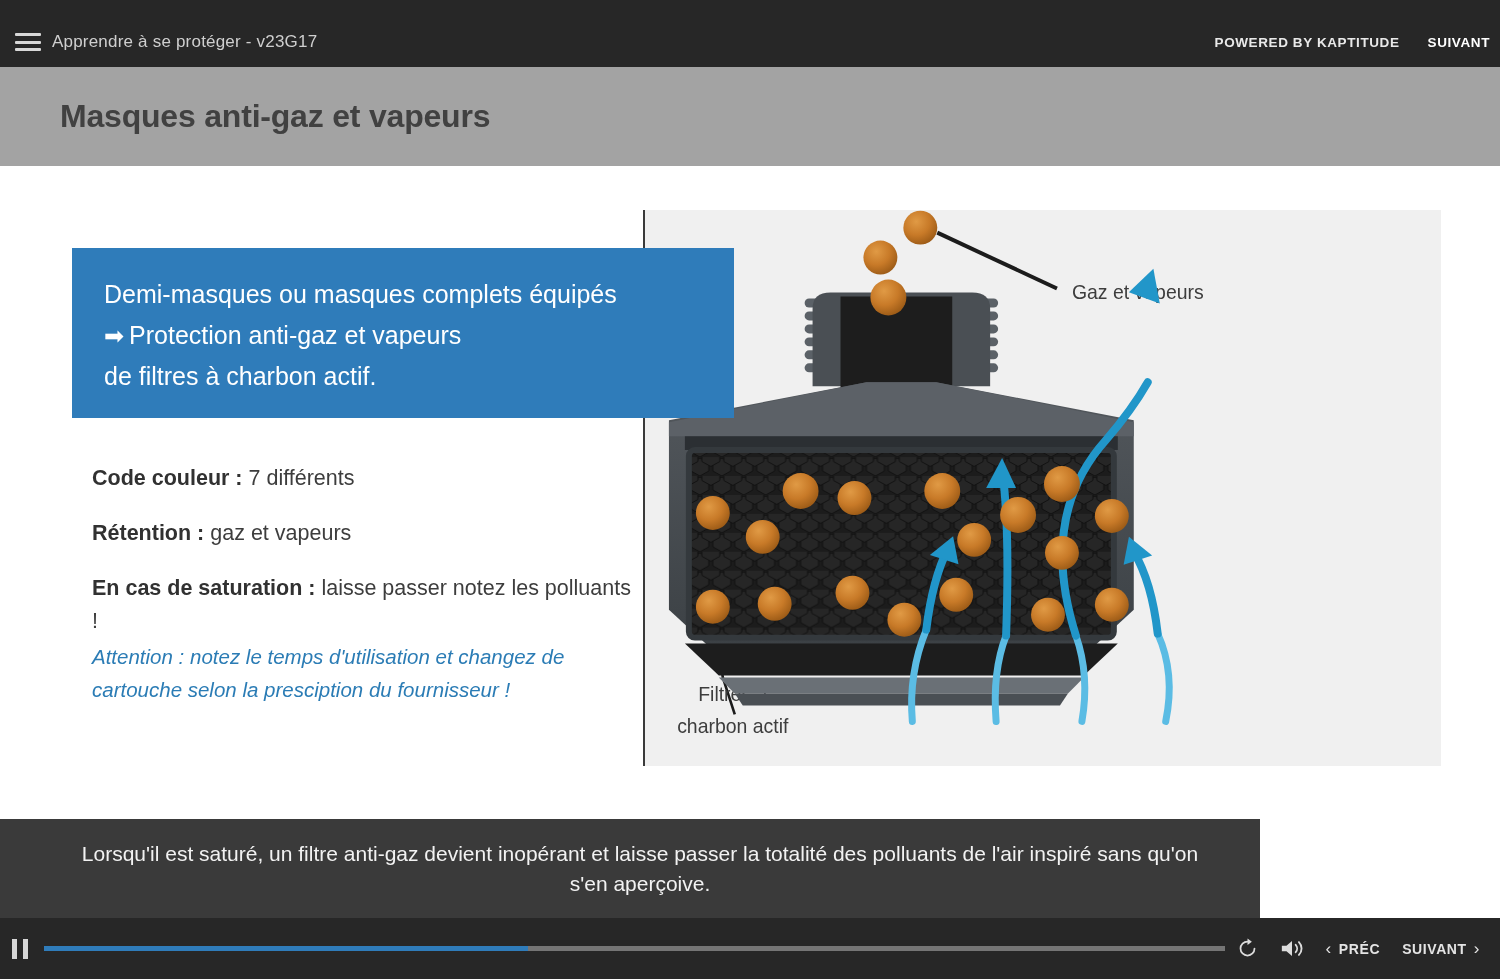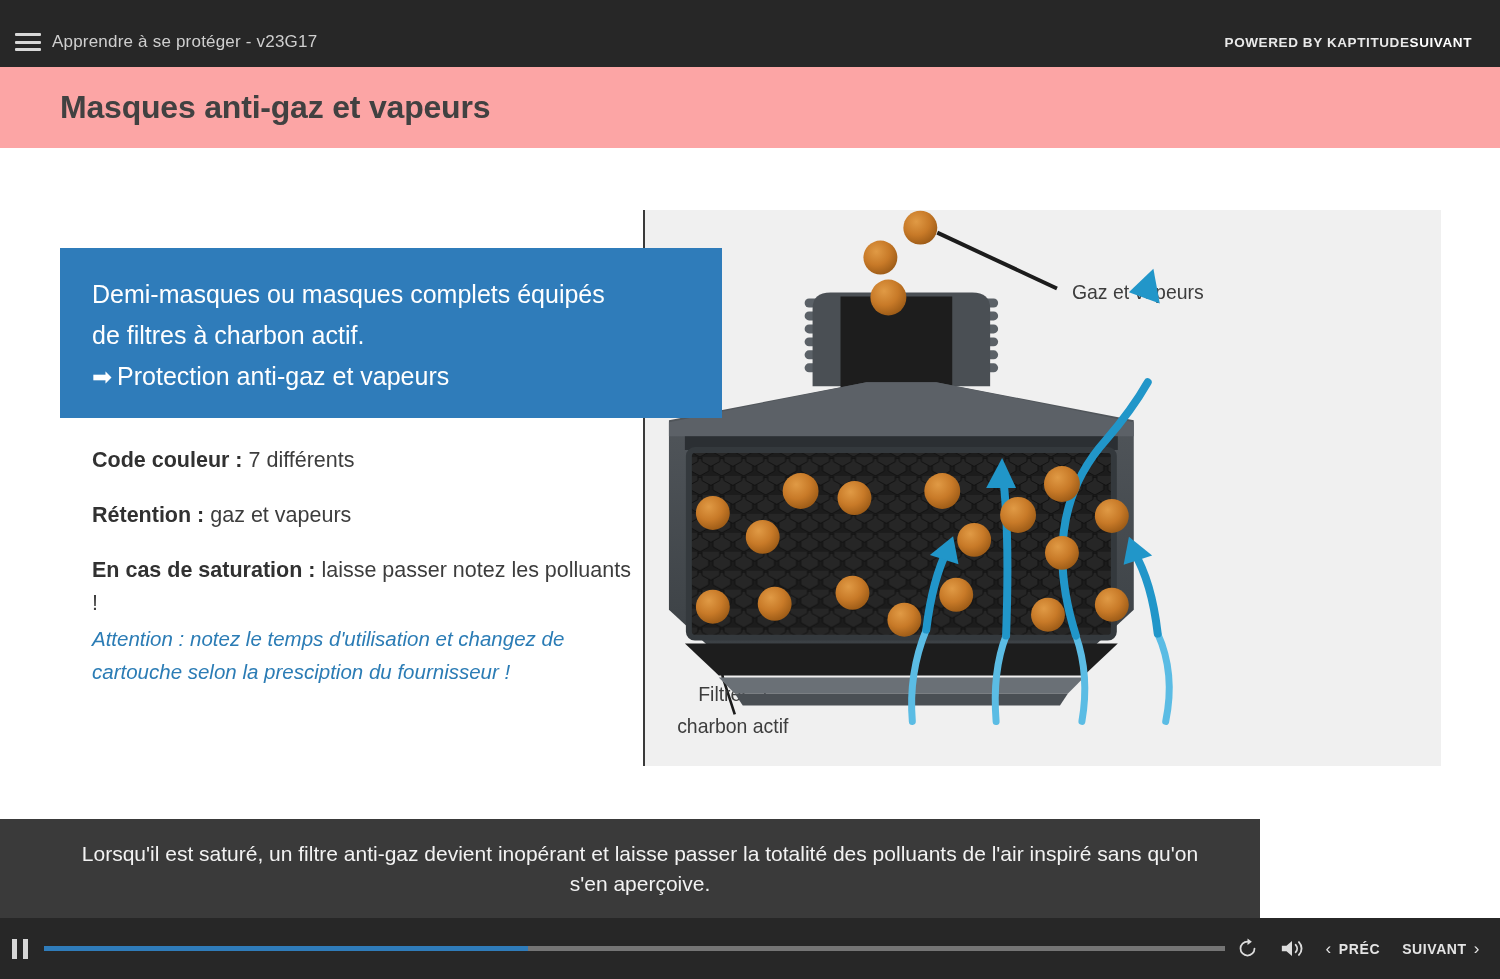--- a/index.html
+++ b/index.html
@@ -19,53 +19,53 @@
   .hamburger {
     width: 26px; height: 18px; margin-left: 15px; margin-right: 11px;
     display:flex; flex-direction:column; justify-content:space-between;
     cursor:pointer;
   }
   .hamburger span { display:block; height:3px; background:#d8d8d8; border-radius:1px; }
   .course-title {
     color:#cfcfcf; font-size:17px; letter-spacing:.2px; white-space:nowrap;
   }
   .topbar-right {
-    margin-left:auto; display:flex; align-items:center; 
-    padding-right:28px;
+    margin-left:auto; display:flex; align-items:center; gap:28px;
+    padding-right:10px;
   }
   .powered {
     color:#e9e9e9; font-size:13.5px; font-weight:bold; letter-spacing:.6px;
   }
   .quit {
     color:#ffffff; font-size:13.5px; font-weight:bold; letter-spacing:.6px;
     cursor:pointer;
   }
 
   
   .titleband {
-    position:absolute; left:0; top:67px; width:1500px; height:81px;
-    background:#fca5a5; display:flex; align-items:center;
+    position:absolute; left:0; top:67px; width:1500px; height:99px;
+    background:#a3a3a3; display:flex; align-items:center;
   }
   .slide-title {
     margin-left:60px; font-size:32px; font-weight:bold; color:#414141;
     letter-spacing:-.2px;
   }
 
   
   .content { position:absolute; left:0; top:166px; width:1500px; height:653px; background:#fff; }
 
   .callout {
-    position:absolute; left:60px; top:82px; width:662px; height:170px;
+    position:absolute; left:72px; top:82px; width:662px; height:170px;
     background:#2f7cba; color:#ffffff; z-index:5;
     padding: 26px 30px 12px 32px;
   }
   .callout p { font-size:25px; line-height:41px; font-weight:400; }
   .callout .arrow { font-size:24px; padding-right:5px; }
 
-  .bodytext { position:absolute; left:92px; top:278px; width:545px; }
+  .bodytext { position:absolute; left:92px; top:296px; width:545px; }
   .bodytext p { color:#3d3d3d; font-size:21.5px; line-height:33px; margin-bottom:22px; }
   .bodytext p b { font-weight:bold; color:#313131; }
   .bodytext .note { color:#2b7cb5; font-style:italic; font-size:20.5px; line-height:33px; margin-top:-20px; margin-bottom:22px; }
 
   
   .imgpanel {
     position:absolute; left:643px; top:44px; width:798px; height:556px;
     background:#f0f0f0; border-left:2px solid #3a3a3a;
   }
   .imgpanel svg { display:block; width:100%; height:100%; }
@@ -245,22 +245,22 @@
           <circle cx="260" cy="410" r="17" fill="url(#beadg)"></circle>
           <circle cx="312" cy="385" r="17" fill="url(#beadg)"></circle>
           <circle cx="404" cy="405" r="17" fill="url(#beadg)"></circle>
           <circle cx="468" cy="395" r="17" fill="url(#beadg)"></circle>
         </g>
       </svg>
     </div>
 
     <div class="callout">
       <p>Demi-masques ou masques complets équipés</p>
+      <p><span class="arrow">➡</span><span>Protection anti-gaz et vapeurs</span></p>
       <p>de filtres à charbon actif.</p>
-      <p><span class="arrow">➡</span><span>Protection anti-gaz et vapeurs</span></p>
     </div>
 
     <div class="bodytext">
       <p>
         <b>Code couleur :</b><span> 7 différents</span>
       </p>
       <p>
         <b>Rétention :</b><span> gaz et vapeurs</span>
       </p>
       <p>

